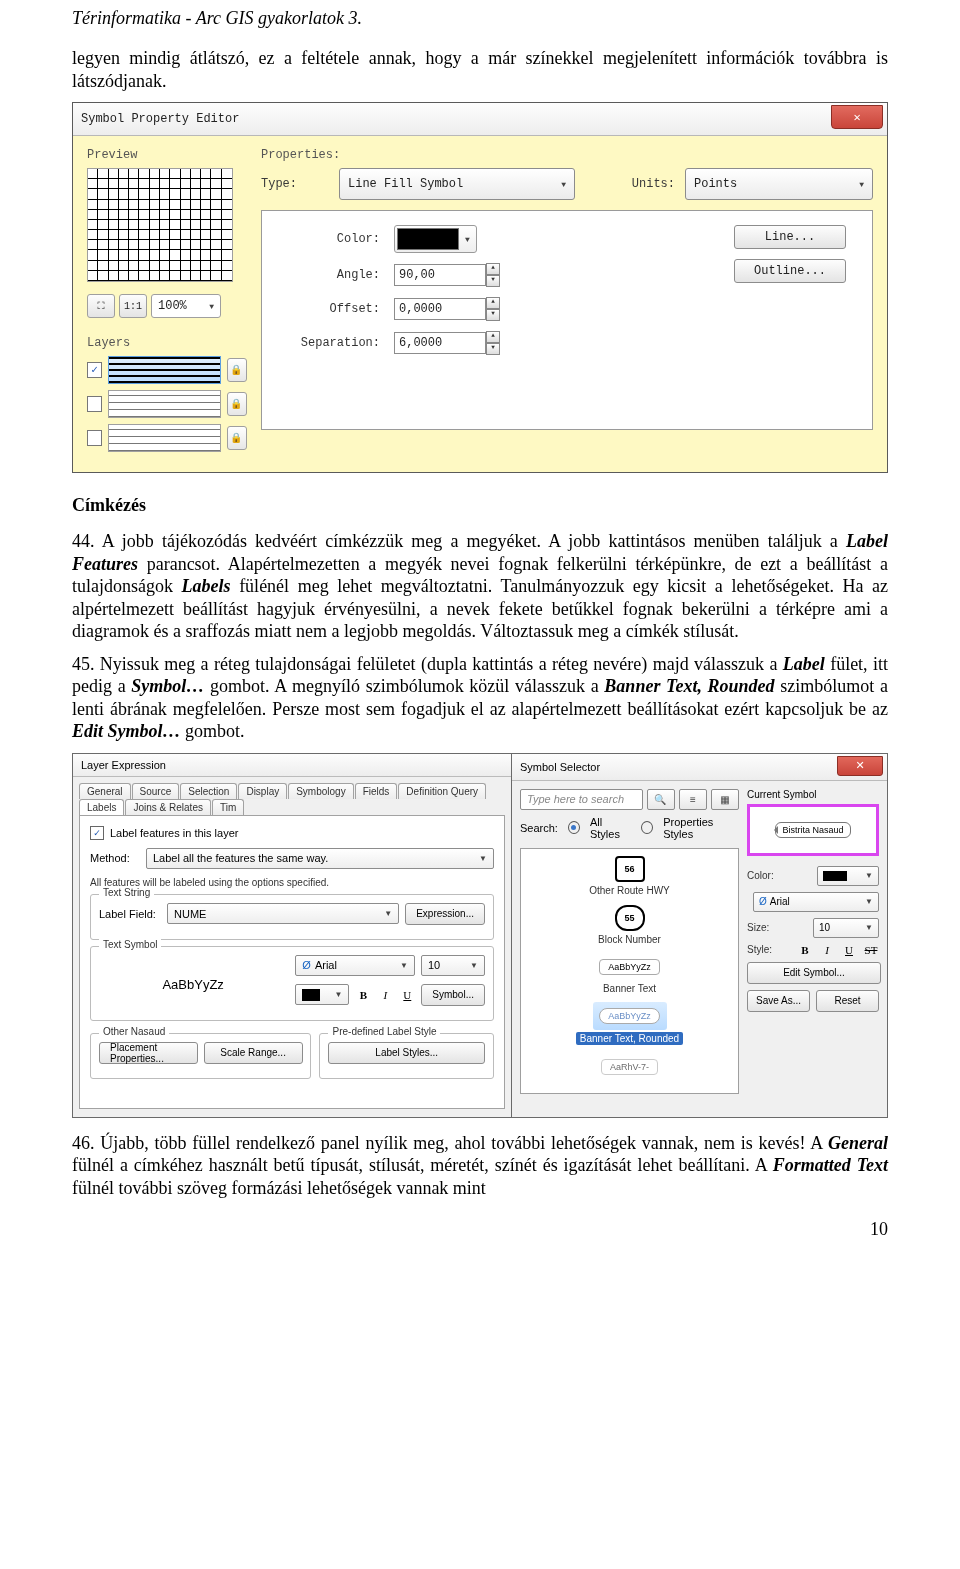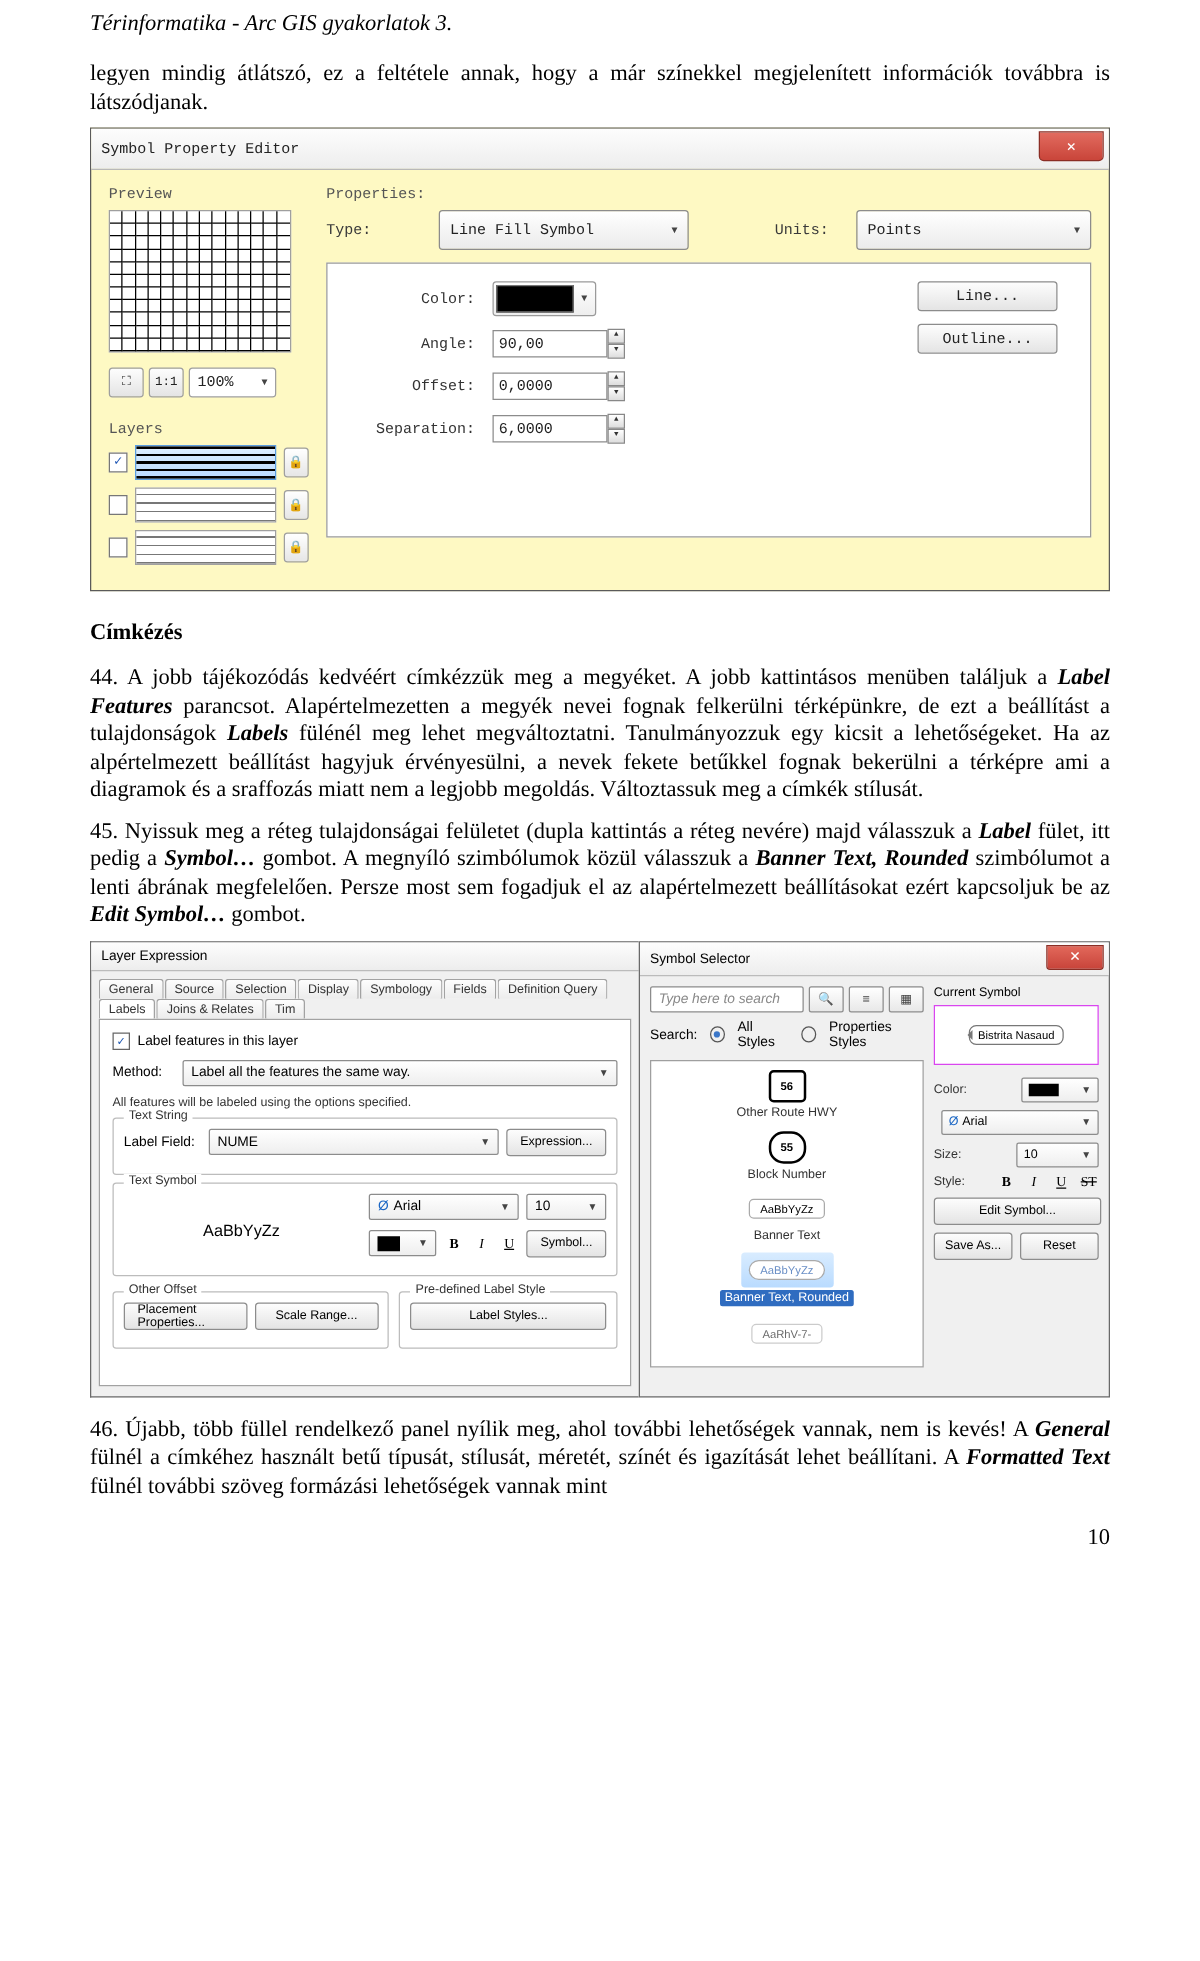--- a/index.html
+++ b/index.html
@@ -28,21 +28,21 @@
   .layers-panel{border:0}
   .layer-row{display:flex;align-items:center;gap:6px;margin-bottom:6px}
   .chk{width:14px;height:14px;border:1px solid #777;background:#fff;display:inline-flex;align-items:center;justify-content:center}
   .chk.checked::after{content:"✓";color:#2158b5;font-size:11px;line-height:1}
   .layer-swatch{width:120px;height:26px;background:#fff;border:1px solid #a0a0a0;position:relative;overflow:hidden}
   .layer-swatch.lines::before{content:"";position:absolute;inset:0;background:repeating-linear-gradient(0deg,#000 0 2px,transparent 2px 6px)}
   .layer-swatch.hlines::before{content:"";position:absolute;inset:0;background:repeating-linear-gradient(0deg,#777 0 1px,transparent 1px 7px)}
   .lock-btn{width:20px;height:22px;border:1px solid #9f9f9f;background:linear-gradient(#fff,#e6e6e6);border-radius:3px;display:flex;align-items:center;justify-content:center;font-size:10px;color:#1a66c4}
   .selected-layer{background:linear-gradient(#dfefff,#b9dbff);border-color:#5a9de0}
 
-  .row{display:flex;align-items:center;margin-bottom:10px;gap:22px}
+  .row{display:flex;align-items:center;margin-bottom:10px;gap:10px}
   .lbl{width:68px;text-align:left;color:#3a3a3a}
   .lbl-r{text-align:right;width:90px;color:#3a3a3a}
   .dd{flex:1;height:22px;border:1px solid #8c8c8c;background:linear-gradient(#fff,#ebebeb);border-radius:3px;display:flex;align-items:center;justify-content:space-between;padding:4px 8px;min-width:0}
   .units-dd{width:170px;flex:none}
   .tabstrip{display:flex;gap:0;margin:6px 0 0 0}
   .tab{border:1px solid #9a9a9a;border-bottom:none;background:#fff;padding:3px 12px;border-radius:4px 4px 0 0;font-size:12px}
   .tabcontent{border:1px solid #9a9a9a;background:#fff;padding:14px 18px;height:190px}
   .formrow{display:flex;align-items:center;margin-bottom:10px}
   .flabel{width:100px;text-align:right;padding-right:14px;color:#333}
   .color-swatch{width:60px;height:20px;border:1px solid #777;background:#000;display:inline-block}
@@ -83,21 +83,21 @@
   .radio.on::after{content:"";width:5px;height:5px;border-radius:50%;background:#3a76c8}
   .symlist{border:1px solid #9f9f9f;background:#fff;height:232px;overflow:hidden;padding:6px;position:relative}
   .symitem{text-align:center;margin-bottom:8px}
   .sym-preview{width:74px;height:28px;margin:0 auto 2px auto;border-radius:3px;display:flex;align-items:center;justify-content:center;font-size:10px}
   .sym-label{font-size:10px;color:#333}
   .badge-route{width:26px;height:22px;border:2px solid #000;border-radius:4px;display:inline-flex;align-items:center;justify-content:center;font-size:9px;font-weight:bold;background:#fff}
   .banner-prev{display:inline-block;background:#fff;border:1px solid #aaa;border-radius:4px;padding:2px 8px;font-size:9px}
   .sel-item .sym-preview{background:linear-gradient(#d9ecff,#b9dbff)}
   .sel-item .sym-label{background:#2f6cc0;color:#fff;display:inline-block;padding:1px 4px;border-radius:2px}
 
-  .cur-sym-box{border:1px solid #d946ef;background:#fff;height:46px;margin:4px 0 10px 0;display:flex;align-items:center;justify-content:center}
+  .cur-sym-box{border:3px solid #d946ef;background:#fff;height:46px;margin:4px 0 10px 0;display:flex;align-items:center;justify-content:center}
   .banner-shape{background:#fff;border:1px solid #777;border-radius:6px;padding:2px 6px;font-size:9px;position:relative}
   .banner-shape::after{content:"";position:absolute;left:-6px;top:50%;margin-top:-4px;border:4px solid transparent;border-right-color:#777}
   .prop-row{display:flex;align-items:center;justify-content:space-between;margin:6px 0;gap:6px}
   .prop-row .lblsm{font-size:10px;color:#333}
   .mini-dd{border:1px solid #8c8c8c;background:linear-gradient(#fff,#eee);height:18px;display:flex;align-items:center;justify-content:space-between;padding:0 5px;border-radius:2px;flex:1;margin-left:6px;font-size:10px}
   .style-icons{display:flex;gap:6px;font-family:Georgia,serif}
   .style-icons span{width:16px;text-align:center;font-size:11px}
   .ss-btn{border:1px solid #8c8c8c;background:linear-gradient(#fdfdfd,#e4e4e4);border-radius:3px;height:20px;width:100%;display:flex;align-items:center;justify-content:center;font-size:10px;margin-top:6px}
   .two-btn{display:flex;gap:6px}
   .two-btn .ss-btn{width:auto;flex:1;padding:0 4px}
@@ -458,21 +458,21 @@
                   <span><u>U</u></span>
                 </div>
                 <div class="lp-btn" style="flex:1">Symbol...</div>
               </div>
             </div>
           </div>
         </div>
 
         <div style="display:flex;gap:8px">
           <div class="lp-group" style="flex:1.3">
-            <span class="lp-group-title">Other Offset</span>
+            <span class="lp-group-title">Other Nasaud</span>
             <div class="lp-row">
               <div class="lp-btn" style="flex:1">Placement Properties...</div>
               <div class="lp-btn" style="flex:1">Scale Range...</div>
             </div>
           </div>
           <div class="lp-group" style="flex:1">
             <span class="lp-group-title">Pre-defined Label Style</span>
             <div class="lp-row">
                 <div class="lp-btn" style="flex:1">Label Styles...</div>
               </div>

